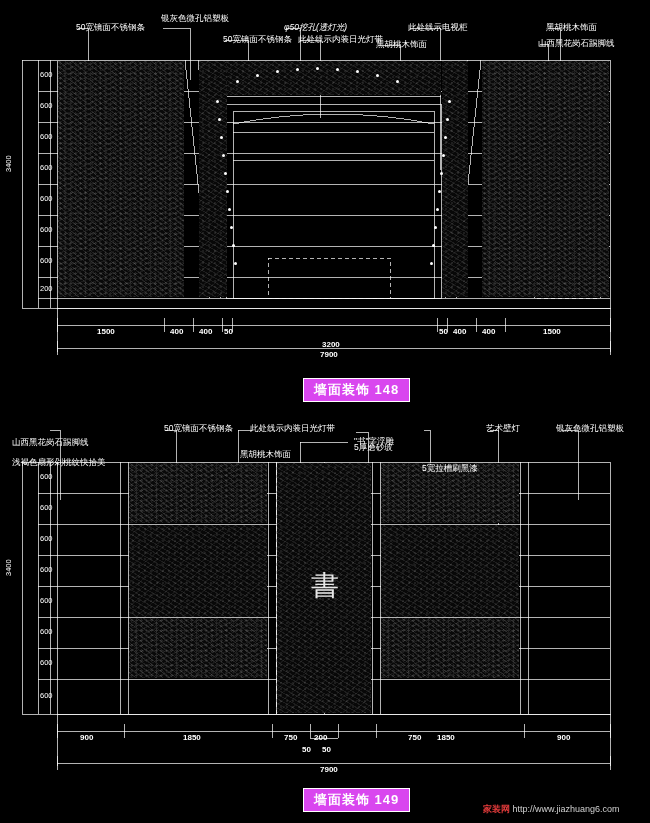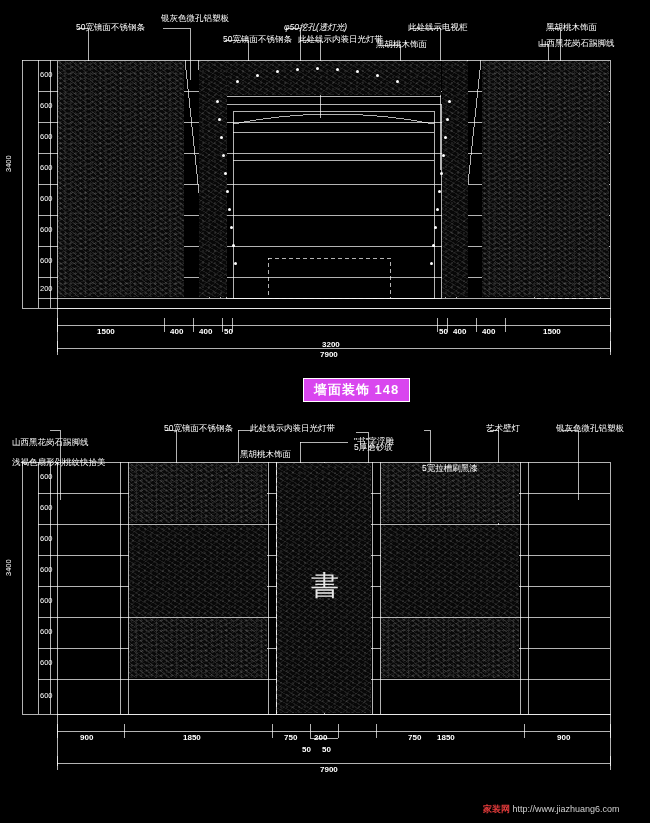--- a/index.html
+++ b/index.html
@@ -305,19 +305,22 @@
   <div class="abs dim" style="left:183px;top:733px;">1850</div>
   <div class="abs dim" style="left:284px;top:733px;">750</div>
   <div class="abs dim" style="left:314px;top:733px;">200</div>
   <div class="abs dim" style="left:408px;top:733px;">750</div>
   <div class="abs dim" style="left:437px;top:733px;">1850</div>
   <div class="abs dim" style="left:557px;top:733px;">900</div>
   <div class="abs dim" style="left:302px;top:745px;">50</div>
   <div class="abs dim" style="left:322px;top:745px;">50</div>
   <div class="abs dim" style="left:320px;top:765px;">7900</div>
 
+  <div class="abs" style="left:303px;top:788px;">
+    <span class="titlebox title">墙面装饰 149</span>
+  </div>
 
   <div class="abs wm" style="left:438px;top:803px;">
     <span class="red">家装网</span>
     <span>http://www.jiazhuang6.com</span>
   </div>
 
 </div>
 
 </body></html>

